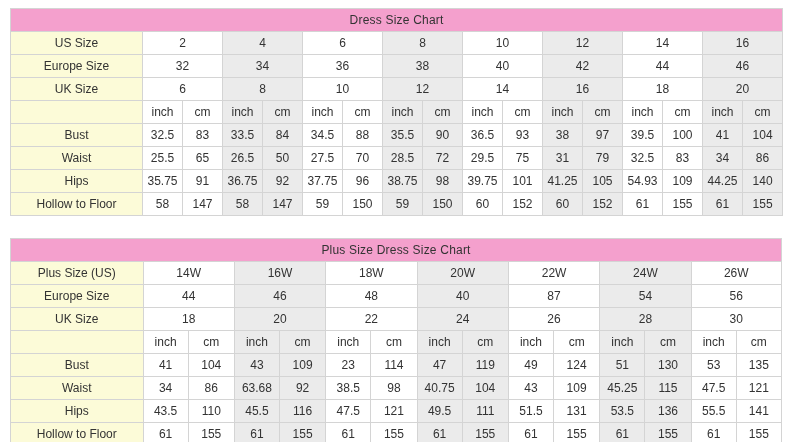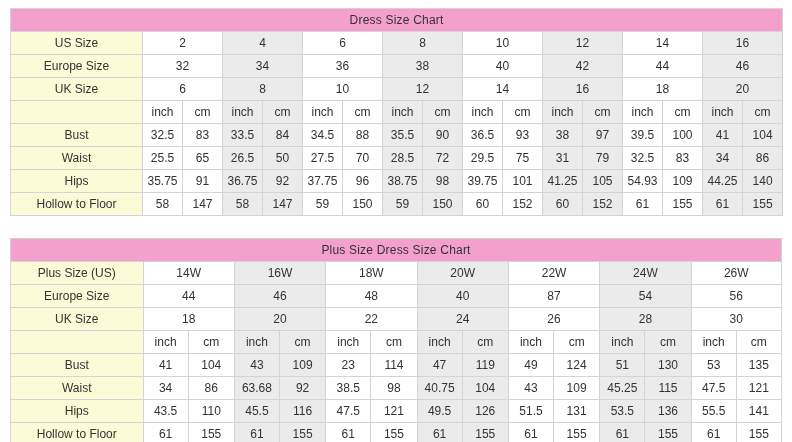--- a/index.html
+++ b/index.html
@@ -351,21 +351,21 @@
 
         <tr>
           <td class="rowlabel">Hips</td>
           <td class="plain">43.5</td>
           <td class="plain">110</td>
           <td class="shade">45.5</td>
           <td class="shade">116</td>
           <td class="plain">47.5</td>
           <td class="plain">121</td>
           <td class="shade">49.5</td>
-          <td class="shade">126</td>
+          <td class="shade">111</td>
           <td class="plain">51.5</td>
           <td class="plain">131</td>
           <td class="shade">53.5</td>
           <td class="shade">136</td>
           <td class="plain">55.5</td>
           <td class="plain">141</td>
         </tr>
 
         <tr>
           <td class="rowlabel">Hollow to Floor</td>

